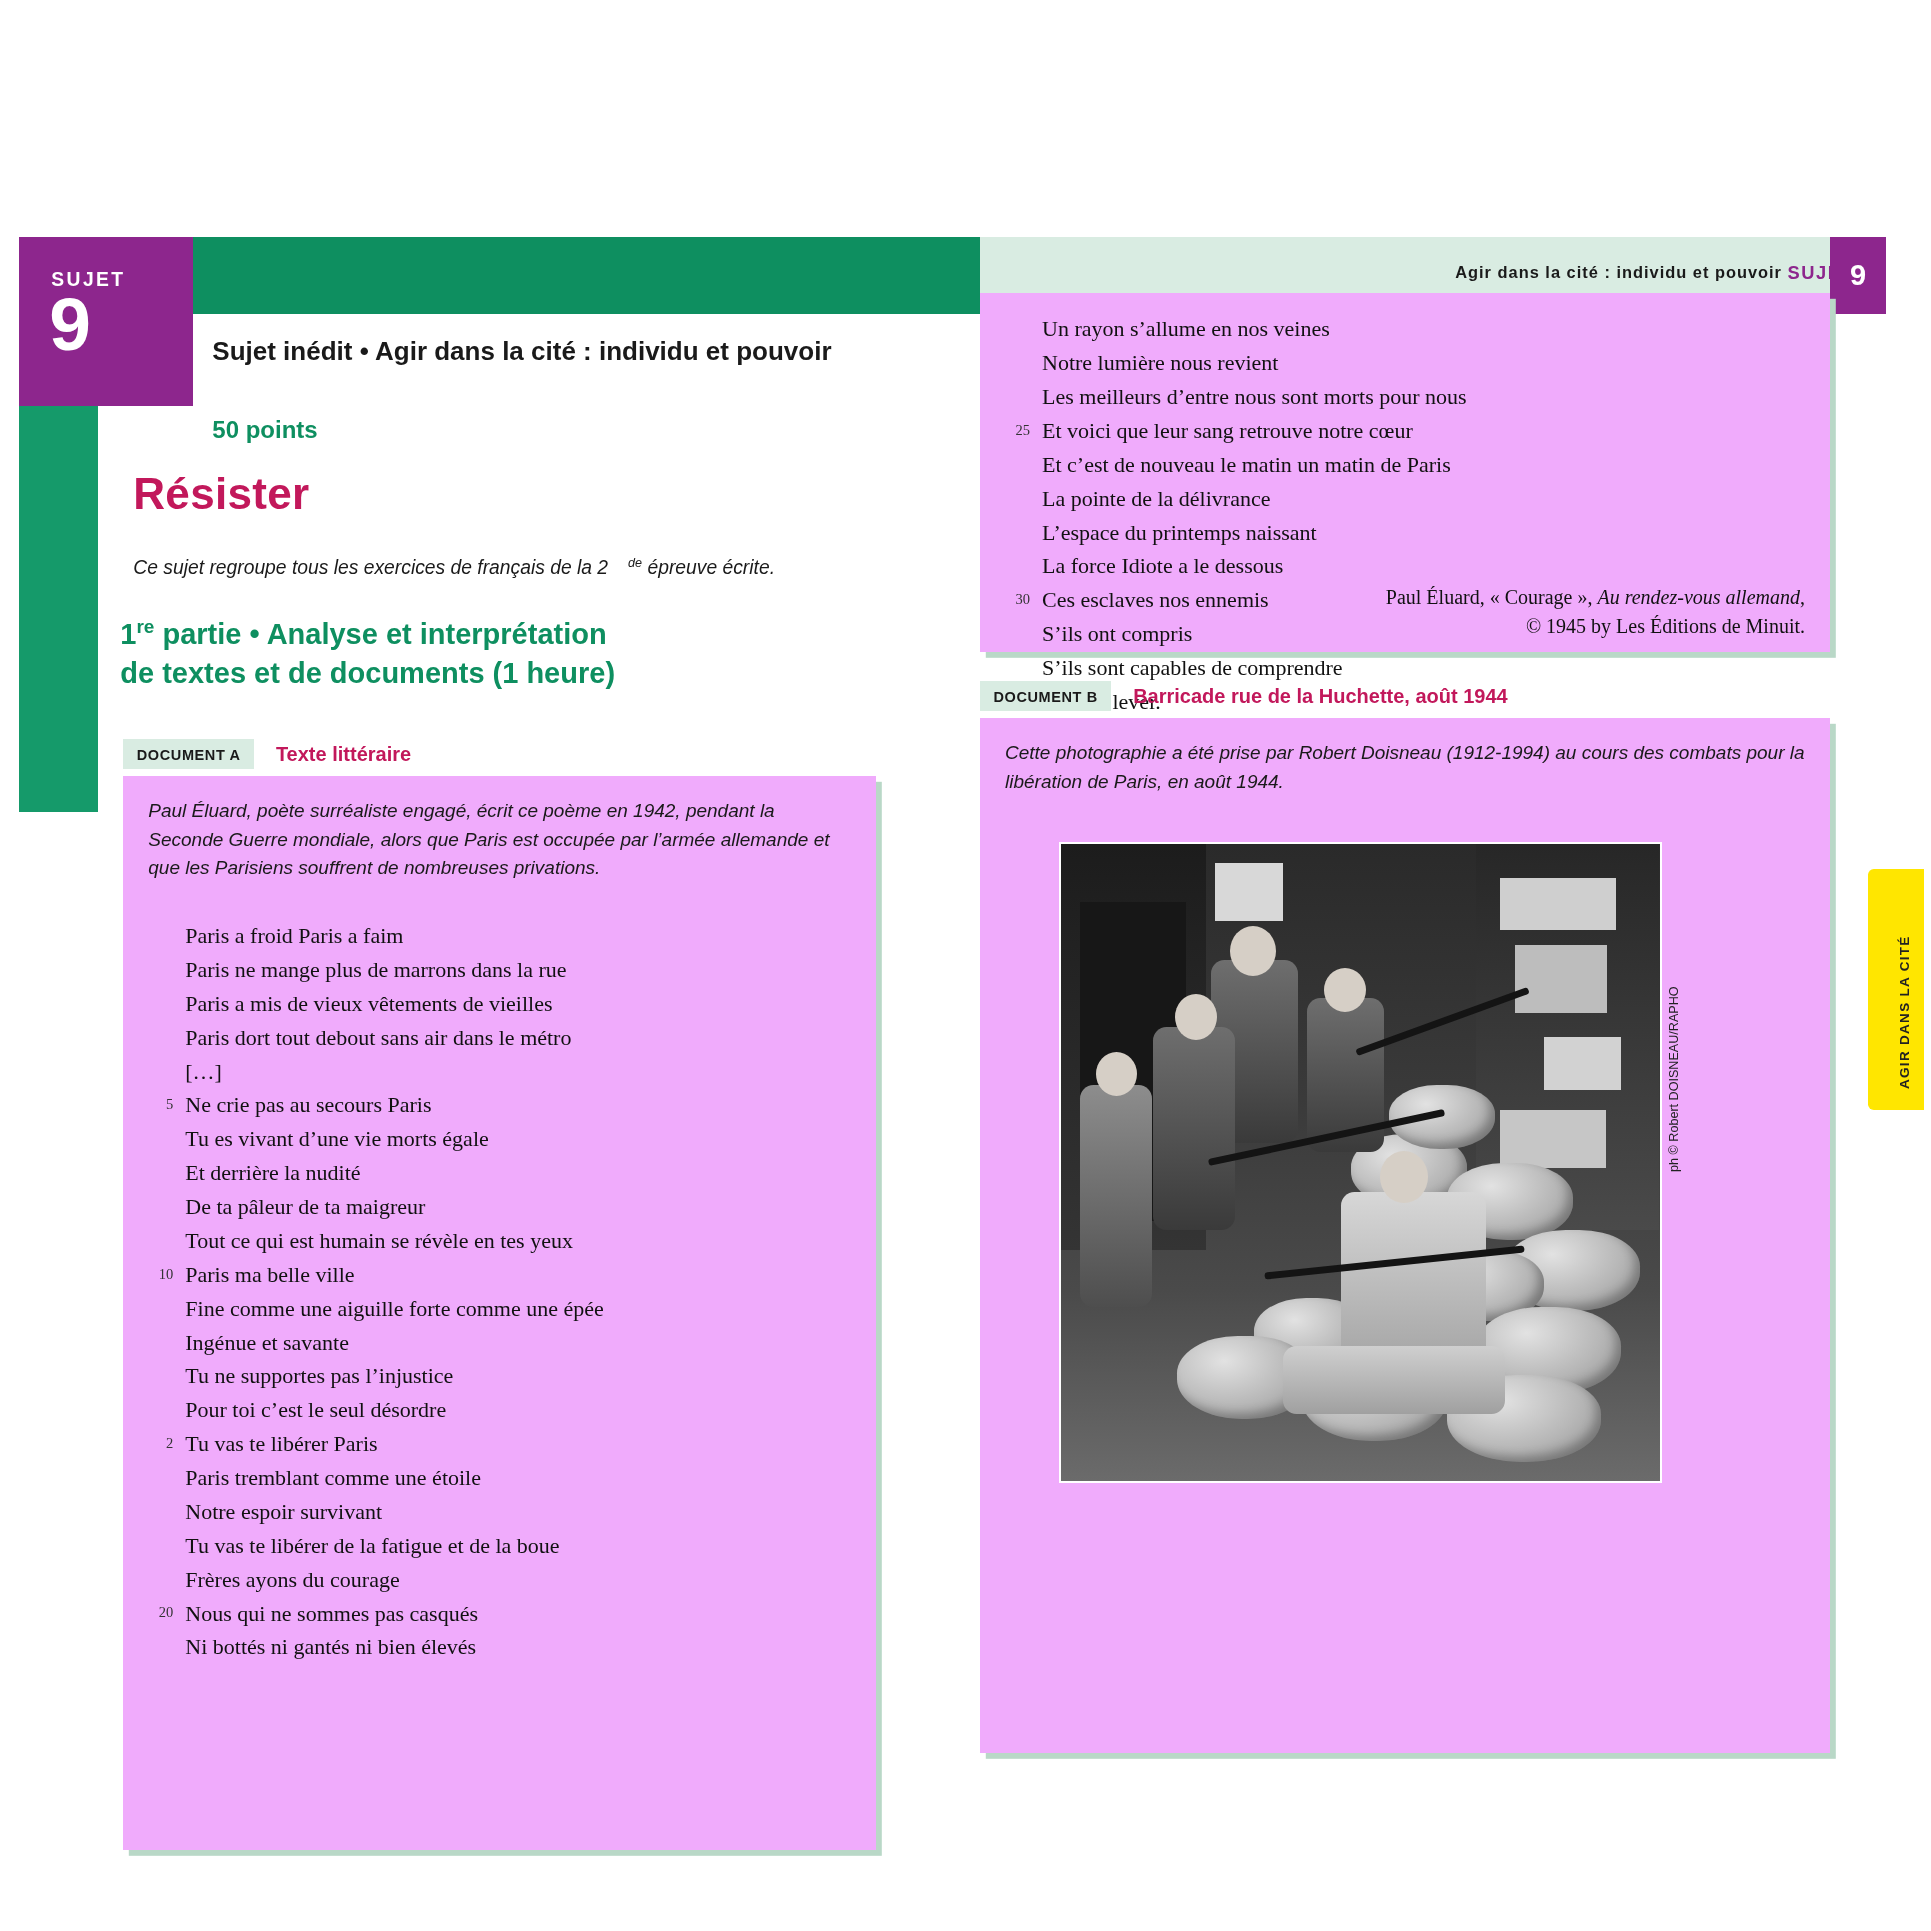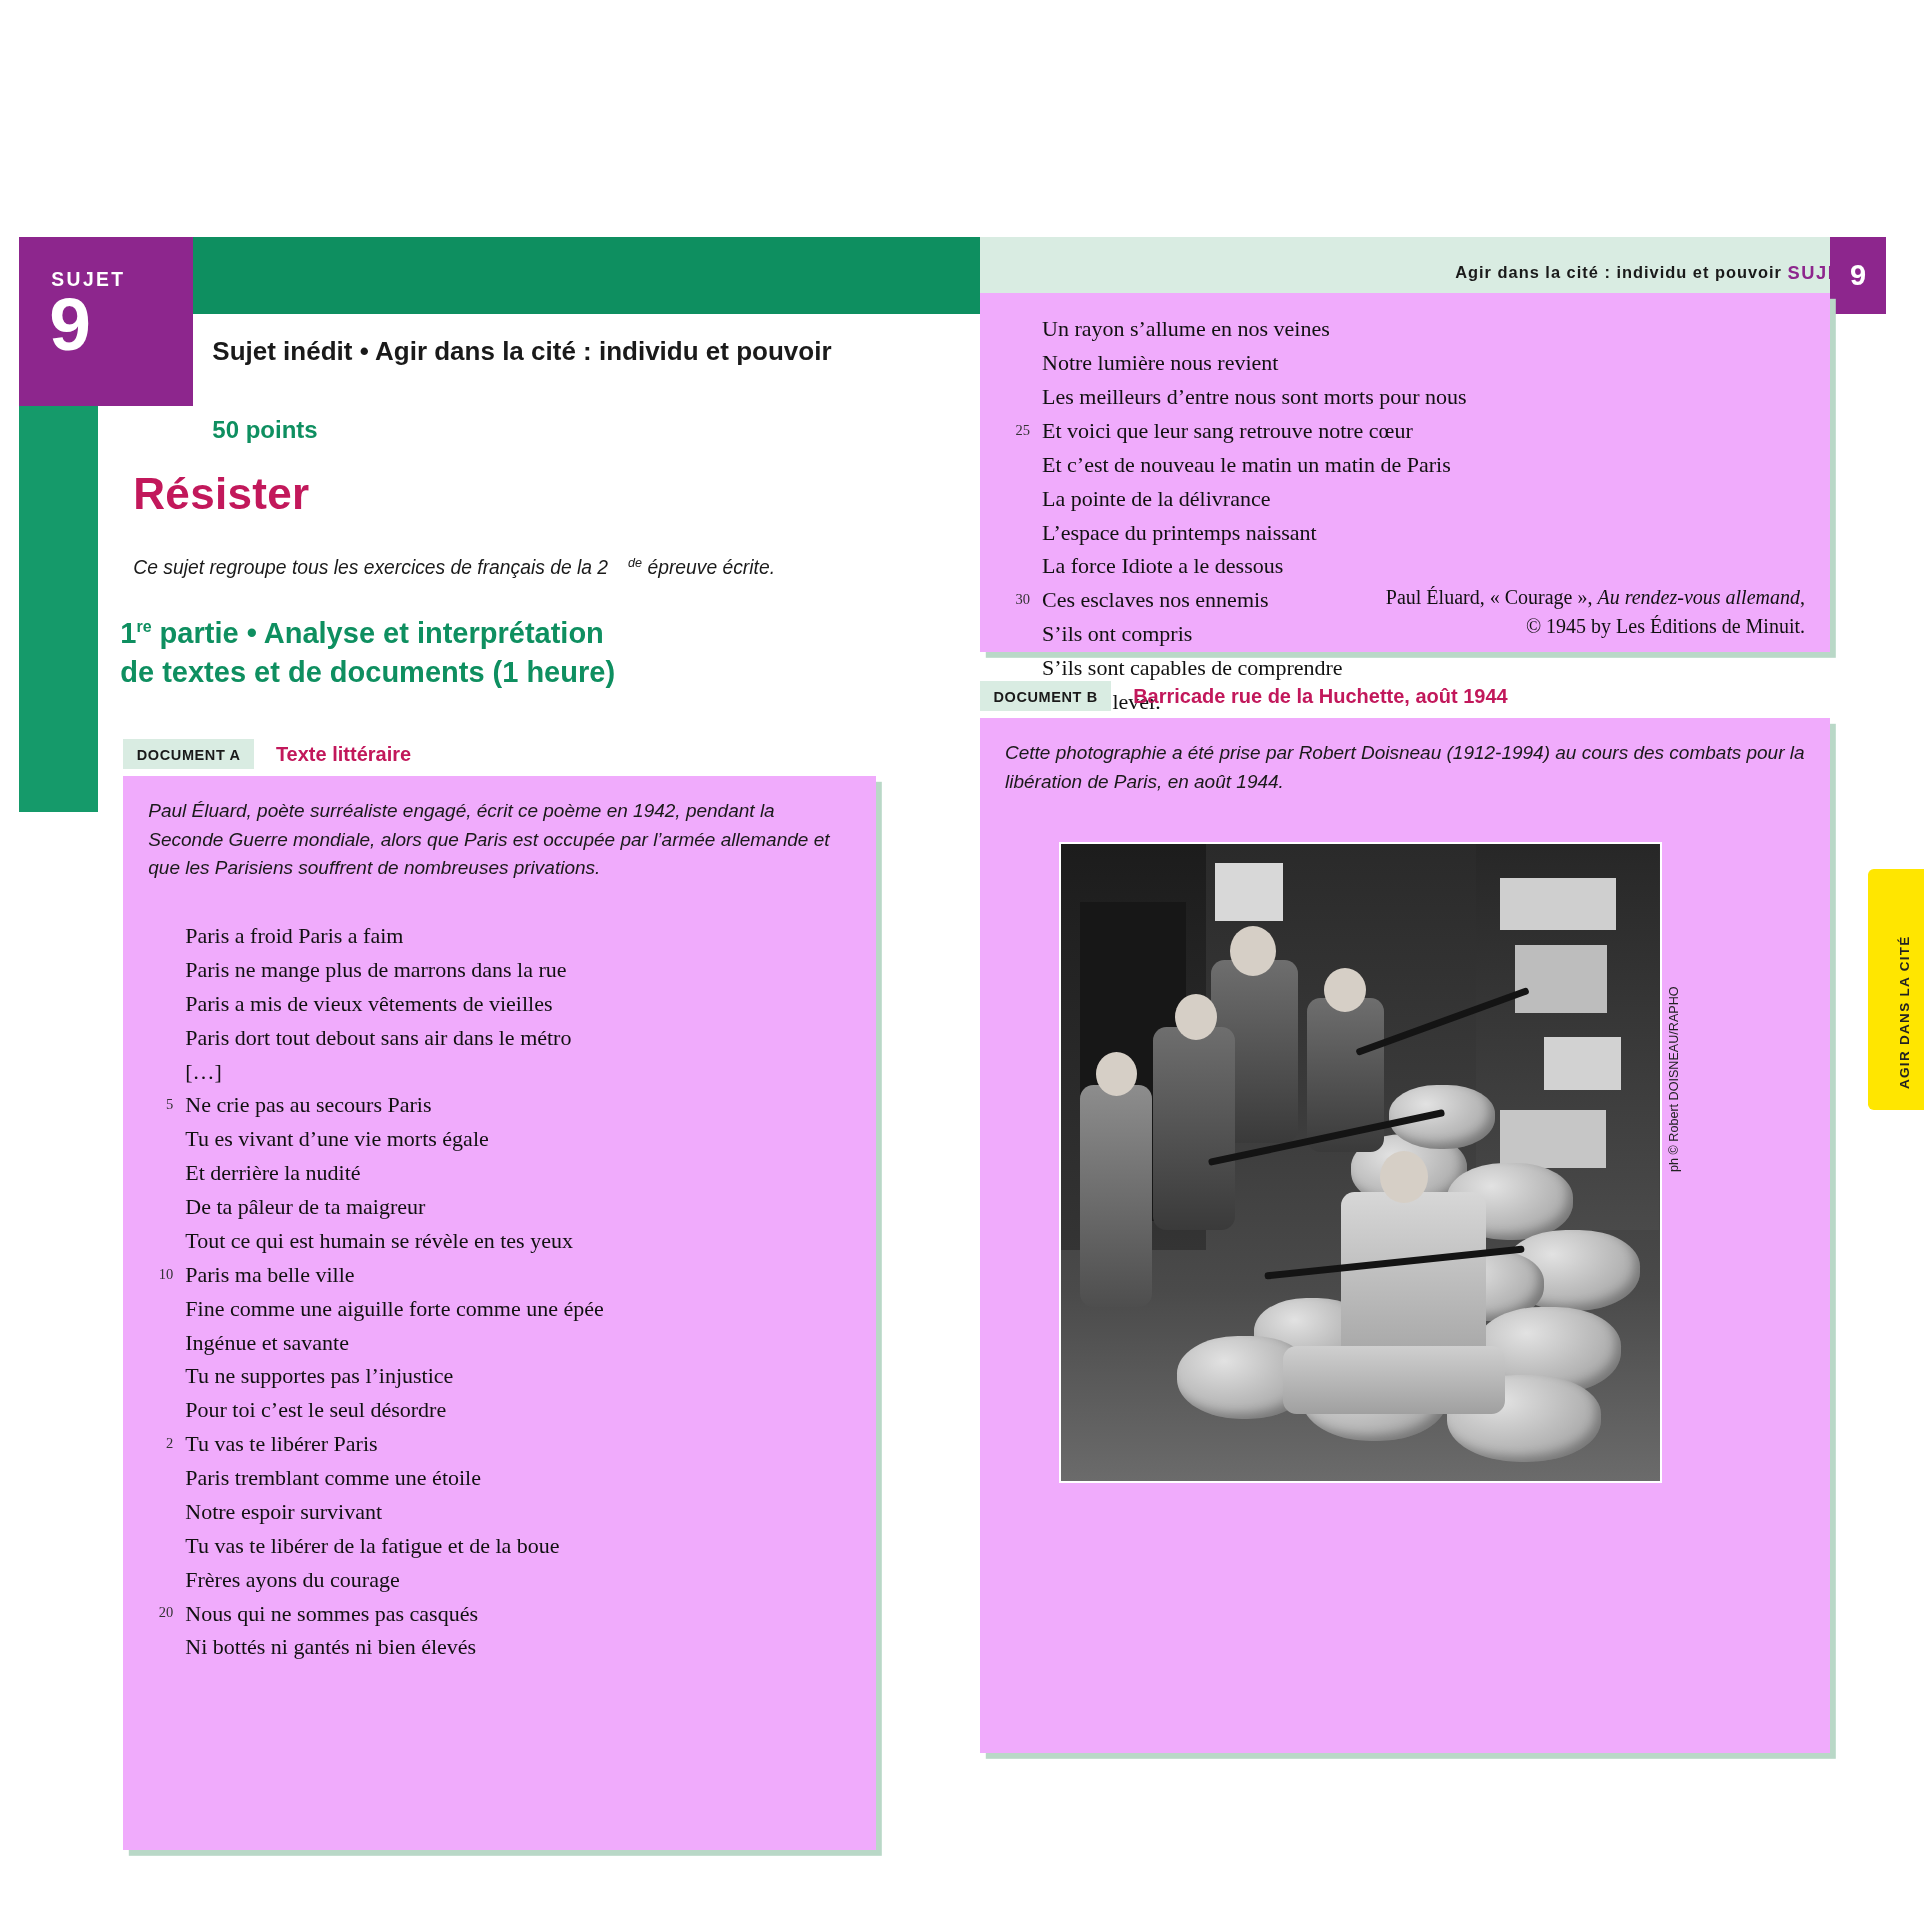--- a/index.html
+++ b/index.html
@@ -115,21 +115,21 @@
   .part-title {
     position: absolute;
     left: 101px;
     top: 377px;
     width: 763px;
     font-size: 29px;
     font-weight: bold;
     color: #0e8f60;
     line-height: 1.35;
   }
-  .part-title sup { font-size: 16px; }
+  .part-title sup { font-size: 19px; }
 
   
   .doc-label-row {
     position: absolute;
     left: 104px;
     top: 502px;
     width: 753px;
     height: 33px;
   }
   .doc-tag {

